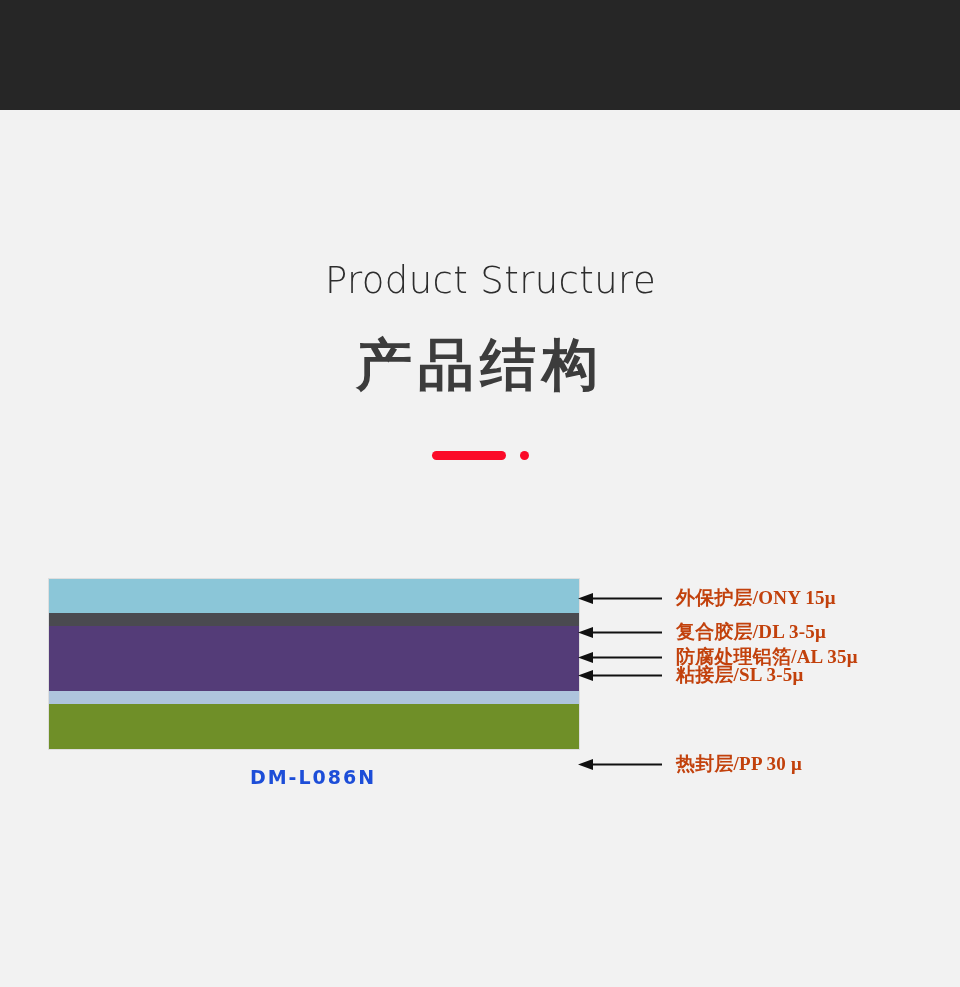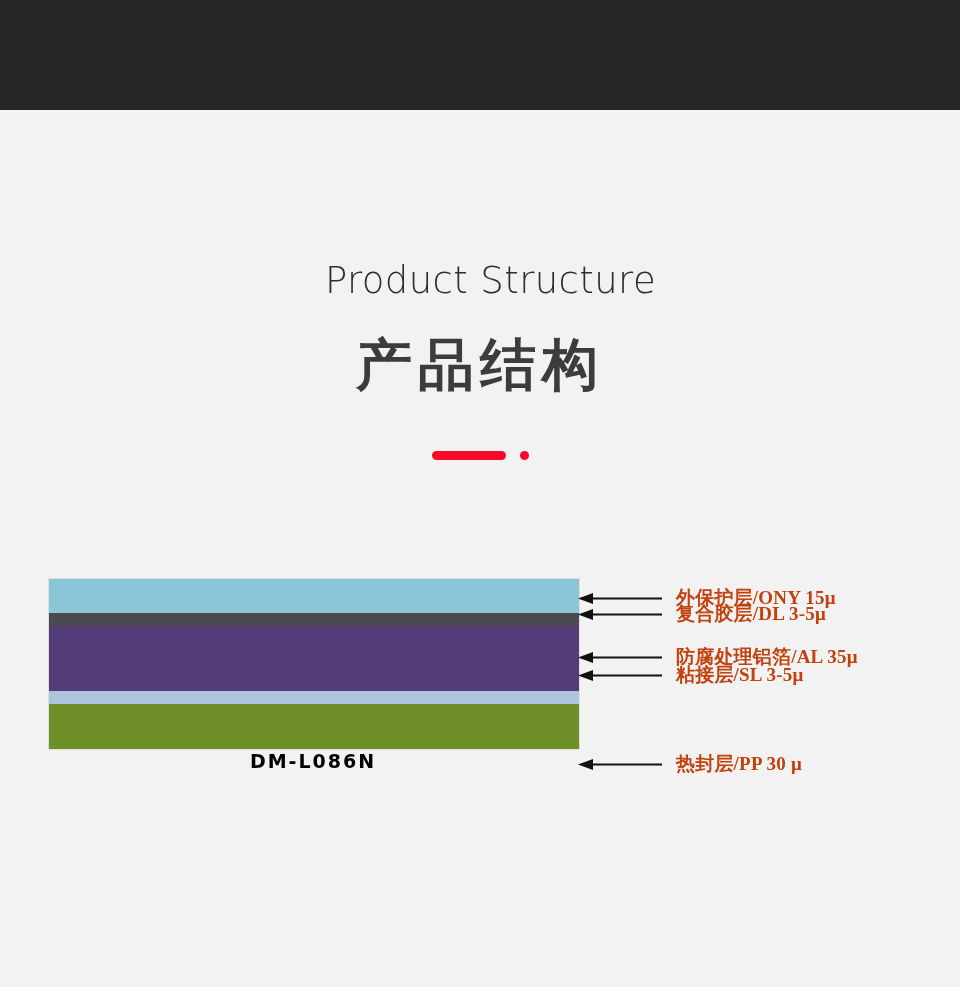--- a/index.html
+++ b/index.html
@@ -89,25 +89,26 @@
     box-sizing: content-box;
   }
   .layer {
     width: 530px;
     display: block;
   }
 
   .caption {
     width: 530px;
     text-align: center;
+    margin-top: 16px;
     font-family: "DejaVu Sans", sans-serif;
     font-size: 19px;
     font-weight: 700;
     letter-spacing: 2px;
-    color: #000000;
+    color: #1d4ed8;
   }
 
   
   .callouts {
     position: absolute;
     left: 578px;
     top: 578px;
     width: 360px;
     height: 172px;
   }
@@ -166,21 +167,21 @@
 <div class="callouts" id="layer-callouts">
     <div class="callout" style="top: 10px;">
       <span class="arrow">
         <svg width="84" height="11" viewBox="0 0 84 11">
           <line x1="14" y1="5.5" x2="84" y2="5.5" stroke="#111" stroke-width="2.2"></line>
           <polygon points="0,5.5 15,0 15,11" fill="#111"></polygon>
         </svg>
       </span>
       <span class="callout-label">外保护层/ONY  15μ</span>
     </div>
-    <div class="callout" style="top: 26px;">
+    <div class="callout" style="top: 44px;">
       <span class="arrow">
         <svg width="84" height="11" viewBox="0 0 84 11">
           <line x1="14" y1="5.5" x2="84" y2="5.5" stroke="#111" stroke-width="2.2"></line>
           <polygon points="0,5.5 15,0 15,11" fill="#111"></polygon>
         </svg>
       </span>
       <span class="callout-label">复合胶层/DL  3-5μ</span>
     </div>
     <div class="callout" style="top: 69px;">
       <span class="arrow">

